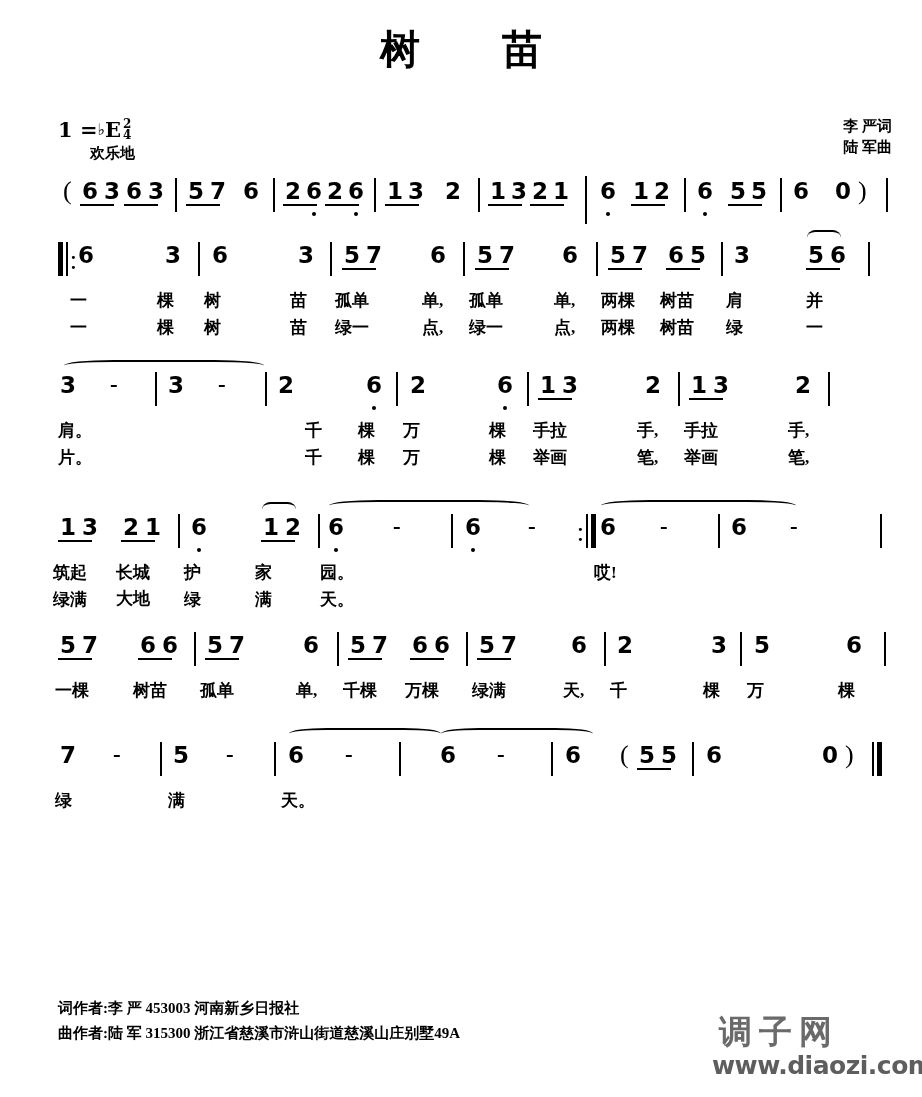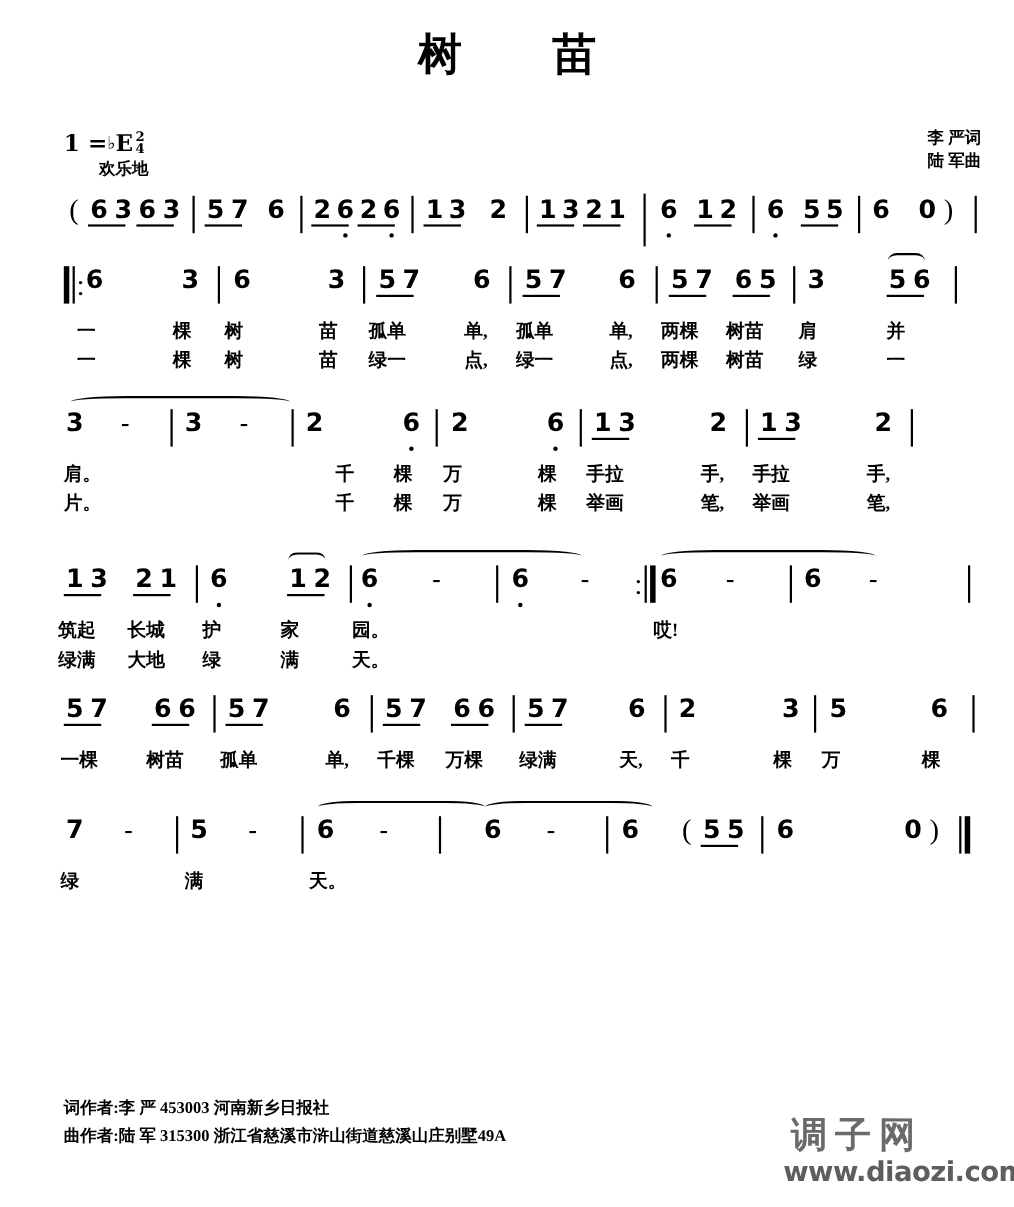--- a/index.html
+++ b/index.html
@@ -347,21 +347,21 @@
     <div class="lyr">
       <div class="ly" style="left:53px;">筑起</div>
       <div class="ly" style="left:116px;">长城</div>
       <div class="ly" style="left:184px;">护</div>
       <div class="ly" style="left:255px;">家</div>
       <div class="ly" style="left:320px;">园。</div>
       <div class="ly" style="left:594px;">哎!</div>
     </div>
     <div class="lyr">
       <div class="ly" style="left:53px;">绿满</div>
-      <div class="ly" style="left:116px;">大地</div>
+      <div class="ly" style="left:116px;font-family:Liberation Mono, monospace;">大地</div>
       <div class="ly" style="left:184px;">绿</div>
       <div class="ly" style="left:255px;">满</div>
       <div class="ly" style="left:320px;">天。</div>
     </div>
   </div>
 
   <div class="system" style="top:630px;">
     <div class="notes">
       <div class="nt" style="left:60px;">5</div>
       <div class="nt" style="left:82px;">7</div>

